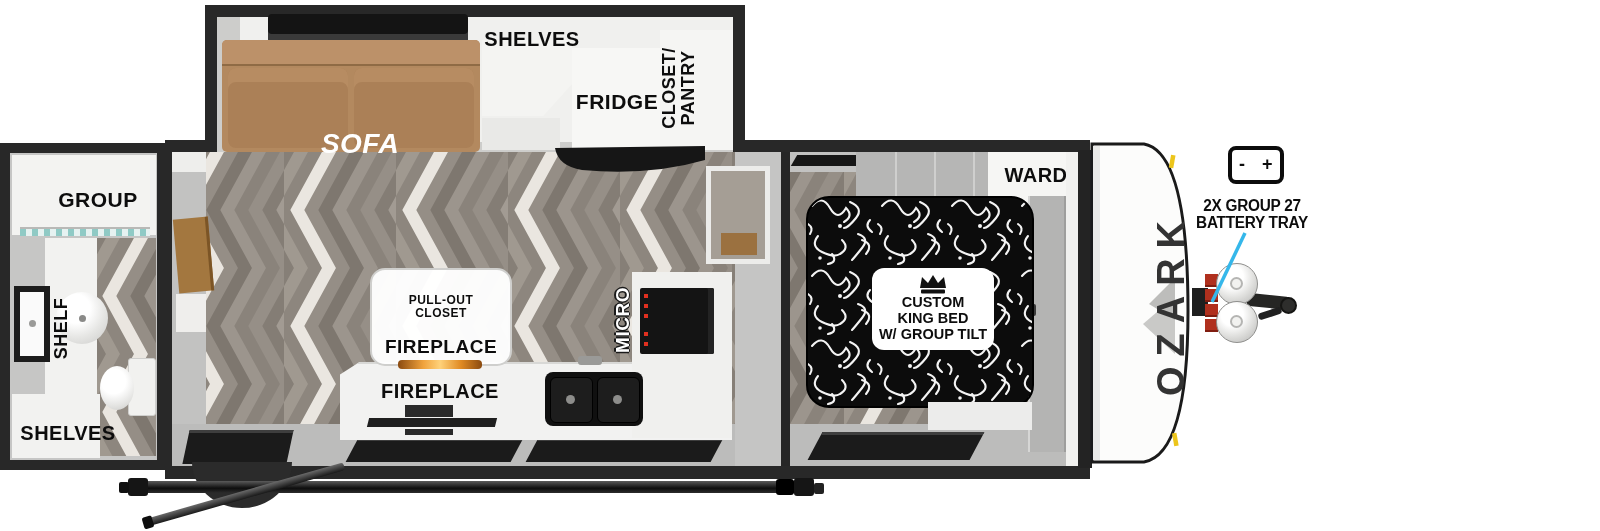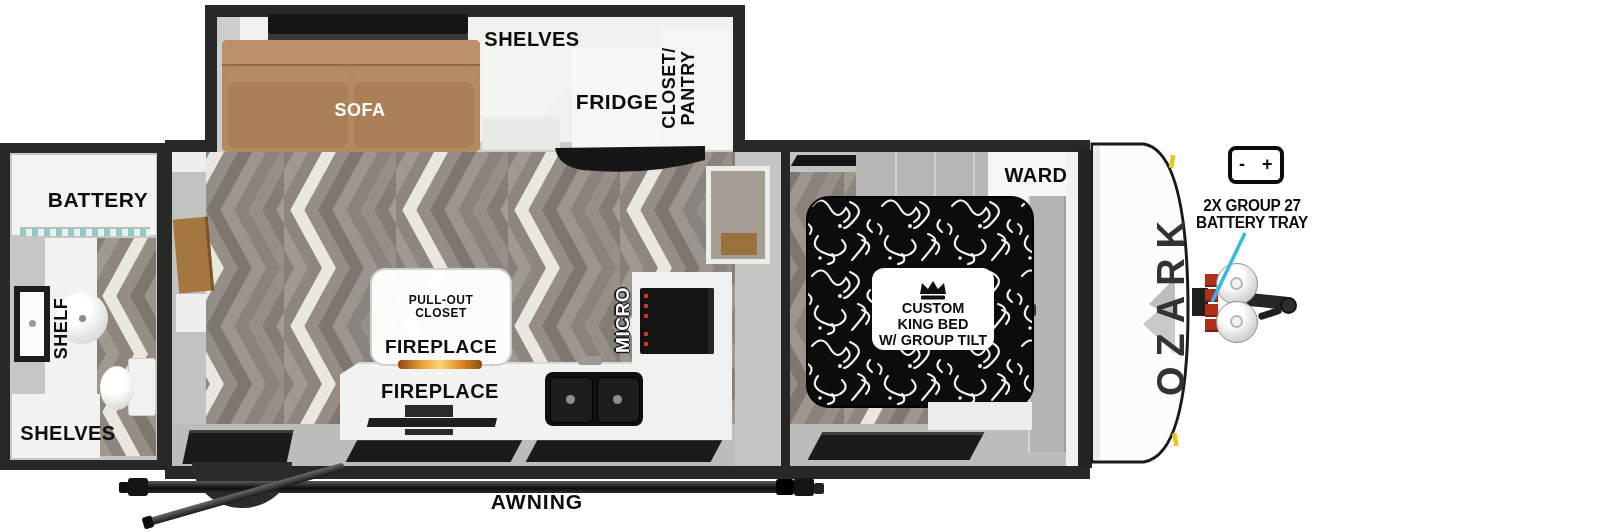--- a/index.html
+++ b/index.html
@@ -63,21 +63,21 @@
               border:12px solid #282828;border-bottom:none;box-sizing:border-box;"></div>
   <div class="abs" style="left:240px;top:17px;width:493px;height:125px;background:#f0f0ee;"></div>
   <div class="abs" style="left:268px;top:14px;width:200px;height:28px;background:#141414;border-radius:4px;
               box-shadow:inset 0 -8px 0 #3a3a3a;"></div>
 
   <div class="abs" style="left:222px;top:40px;width:258px;height:112px;background:#b3895f;border-radius:5px;">
     <div class="abs" style="left:0;top:0;width:258px;height:24px;background:#bc9169;border-bottom:2px solid #8f6b45;border-radius:5px 5px 0 0;"></div>
     <div class="abs" style="left:6px;top:28px;width:120px;height:80px;background:#ab8057;border-radius:8px;box-shadow:inset 0 14px 0 #b78c62;"></div>
     <div class="abs" style="left:132px;top:28px;width:120px;height:80px;background:#ab8057;border-radius:8px;box-shadow:inset 0 14px 0 #b78c62;"></div>
   </div>
-  <div class="abs lbl whitetext center" style="left:290px;top:100px;width:140px;font-size:18px;">SOFA</div>
+  <div class="abs lbl whitetext center" style="left:290px;top:128px;width:140px;font-size:28px;font-style:italic;">SOFA</div>
 
   <div class="abs" style="left:482px;top:40px;width:90px;height:76px;background:#f4f4f2;
               clip-path:polygon(0 0,100% 0,100% 58%,68% 100%,0 100%);"></div>
   <div class="abs" style="left:482px;top:118px;width:78px;height:32px;background:#e9e9e7;"></div>
   <div class="abs lbl center" style="left:462px;top:28px;width:140px;font-size:20px;">SHELVES</div>
 
   <div class="abs" style="left:572px;top:48px;width:88px;height:100px;background:#f7f7f5;"></div>
   <div class="abs lbl center" style="left:552px;top:90px;width:130px;font-size:21px;">FRIDGE</div>
 
   <div class="abs" style="left:660px;top:30px;width:73px;height:120px;background:#f5f5f3;"></div>
@@ -106,21 +106,21 @@
           <polyline points="64,-8 28,58 64,124" stroke="#958e86"></polyline>
           <polyline points="78,-8 42,58 78,124" stroke="#7e776f"></polyline>
           <polyline points="92,-8 56,58 92,124" stroke="#9c958d"></polyline>
           <polyline points="106,-8 70,58 106,124" stroke="#8a837b"></polyline>
         </g>
       </pattern>
     </defs>
     <rect width="60" height="218" fill="url(#hb2)"></rect>
   </svg>
   <div class="abs" style="left:12px;top:155px;width:144px;height:80px;background:#f3f3f1;"></div>
-  <div class="abs lbl center" style="left:28px;top:188px;width:140px;font-size:21px;">BATTERY</div>
+  <div class="abs lbl center" style="left:28px;top:188px;width:140px;font-size:21px;">GROUP</div>
   <div class="abs" style="left:20px;top:227px;width:130px;height:7px;
               background:repeating-linear-gradient(90deg,#8fcac5 0 6px,#e6f2f1 6px 12px);
               border-top:2px solid #b9b9b7;"></div>
   <div class="abs" style="left:45px;top:238px;width:52px;height:165px;background:#f2f2f0;"></div>
   <div class="abs" style="left:14px;top:286px;width:36px;height:76px;background:#fafafa;border:6px solid #1c1c1c;box-sizing:border-box;">
     <div class="abs" style="left:9px;top:28px;width:7px;height:7px;border-radius:50%;background:#9a9a98;"></div>
   </div>
   <div class="abs" style="left:56px;top:292px;width:52px;height:52px;border-radius:50%;
               background:radial-gradient(circle at 38% 32%,#ffffff 0 30%,#e6e6e4 60%,#c9c9c7);">
     <div class="abs" style="left:23px;top:23px;width:7px;height:7px;border-radius:50%;background:#8a8a88;"></div>
@@ -214,21 +214,21 @@
         </g>
         <circle cx="34" cy="30" r="2" fill="#f4f4f4"></circle>
         <circle cx="14" cy="62" r="1.8" fill="#f4f4f4"></circle>
       </pattern>
     </defs>
     <rect x="1" y="1" width="226" height="210" rx="22" fill="url(#sq1)" stroke="#000" stroke-width="2"></rect>
   </svg>
   <div class="abs" style="left:928px;top:402px;width:104px;height:28px;background:#eceiec;background:#ececeb;"></div>
 
   <div class="abs" style="left:872px;top:268px;width:122px;height:82px;background:#ffffff;border-radius:12px;
-              display:flex;flex-direction:column;align-items:center;justify-content:flex-start;padding-top:11px;box-sizing:border-box;">
+              display:flex;flex-direction:column;align-items:center;justify-content:flex-start;padding-top:5px;box-sizing:border-box;">
     <svg width="32" height="22" viewBox="0 0 32 22">
       <path d="M3,15 L5,4 L11,10 L16,2 L21,10 L27,4 L29,15 Z" fill="#111"></path>
       <rect x="4" y="16.5" width="24" height="4" rx="1" fill="#111"></rect>
     </svg>
     <div class="lbl" style="font-size:14.5px;line-height:1.1;text-align:center;letter-spacing:0;">
       <div>CUSTOM</div>
       <div>KING BED</div>
       <div>W/ GROUP TILT</div>
     </div>
   </div>
@@ -288,15 +288,14 @@
               background:linear-gradient(180deg,#5a5a5a,#0e0e0e 60%,#2c2c2c);"></div>
   <div class="abs" style="left:128px;top:478px;width:20px;height:18px;background:#151515;border-radius:3px;"></div>
   <div class="abs" style="left:119px;top:482px;width:10px;height:11px;background:#101010;border-radius:2px;"></div>
   <div class="abs" style="left:776px;top:479px;width:18px;height:16px;background:#000;border-radius:3px;"></div>
   <div class="abs" style="left:794px;top:478px;width:20px;height:18px;background:#151515;border-radius:3px;"></div>
   <div class="abs" style="left:814px;top:483px;width:10px;height:11px;background:#222;border-radius:2px;"></div>
   <div class="abs" style="left:146px;top:490px;width:202px;height:8px;border-radius:3px;transform:rotate(-16deg);
               background:linear-gradient(180deg,#6a6a6a,#191919);">
     <div class="abs" style="left:-7px;top:-2px;width:10px;height:12px;background:#0d0d0d;border-radius:2px;"></div>
   </div>
-  <div class="abs lbl center" style="left:462px;top:490px;width:150px;font-size:21px;letter-spacing:1px;">AWNING</div>
 
 </div>
 
 </body></html>

